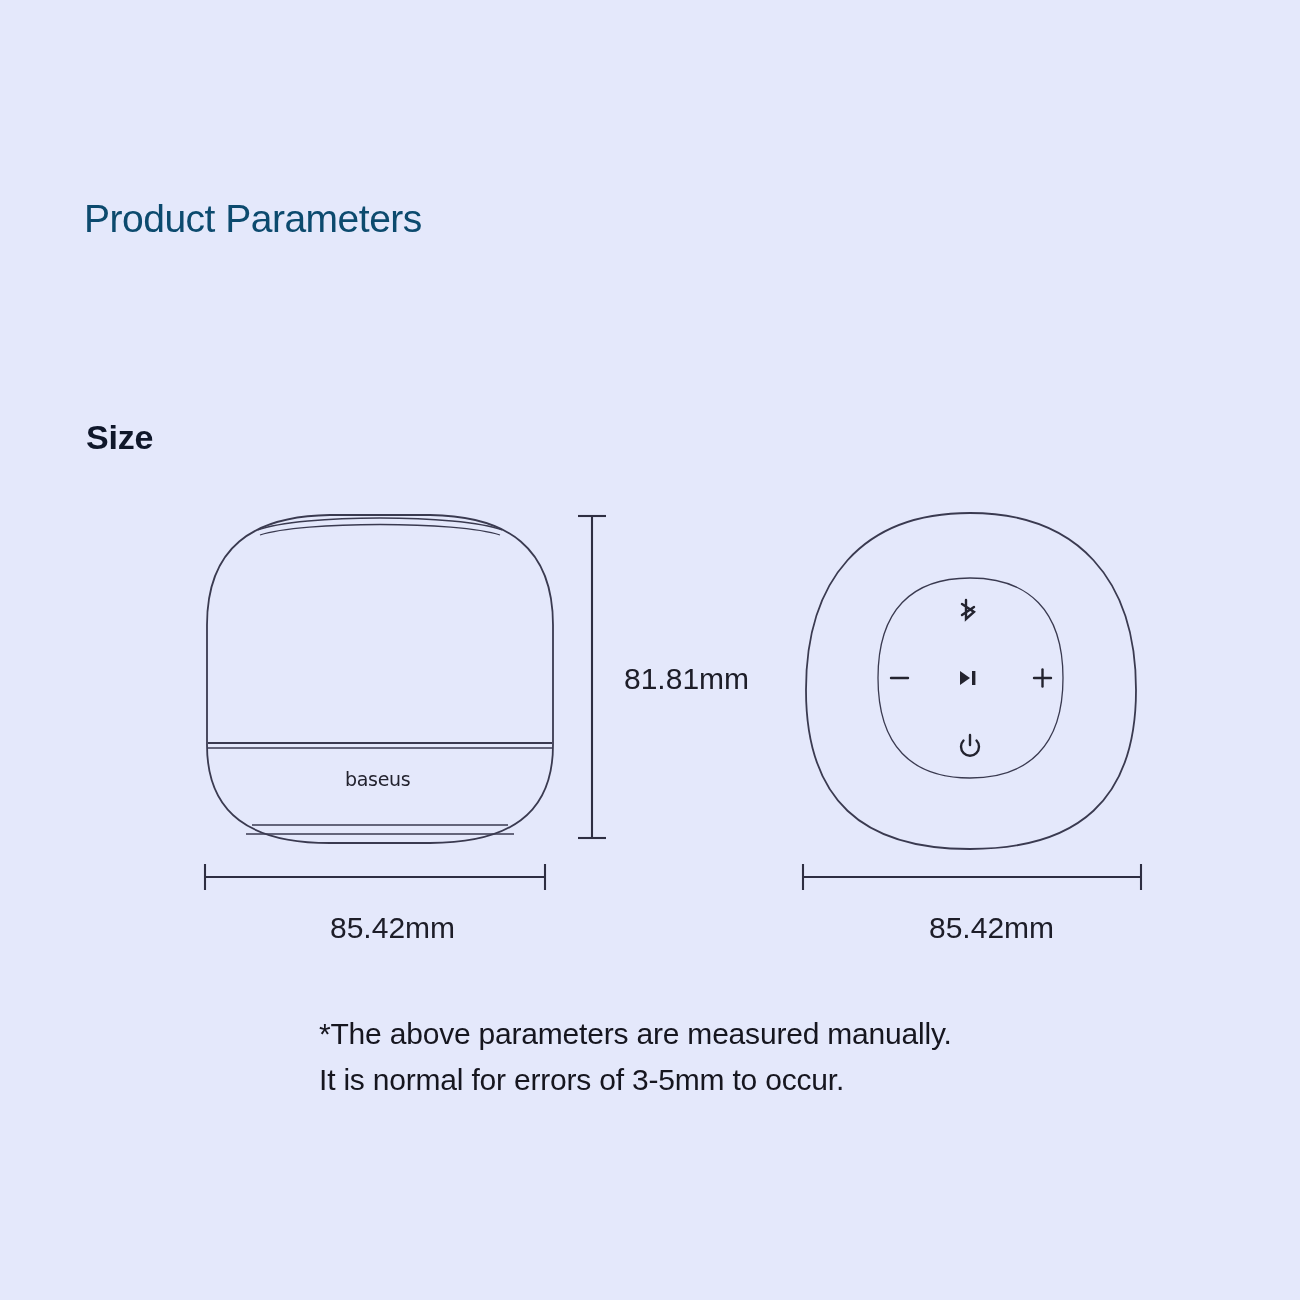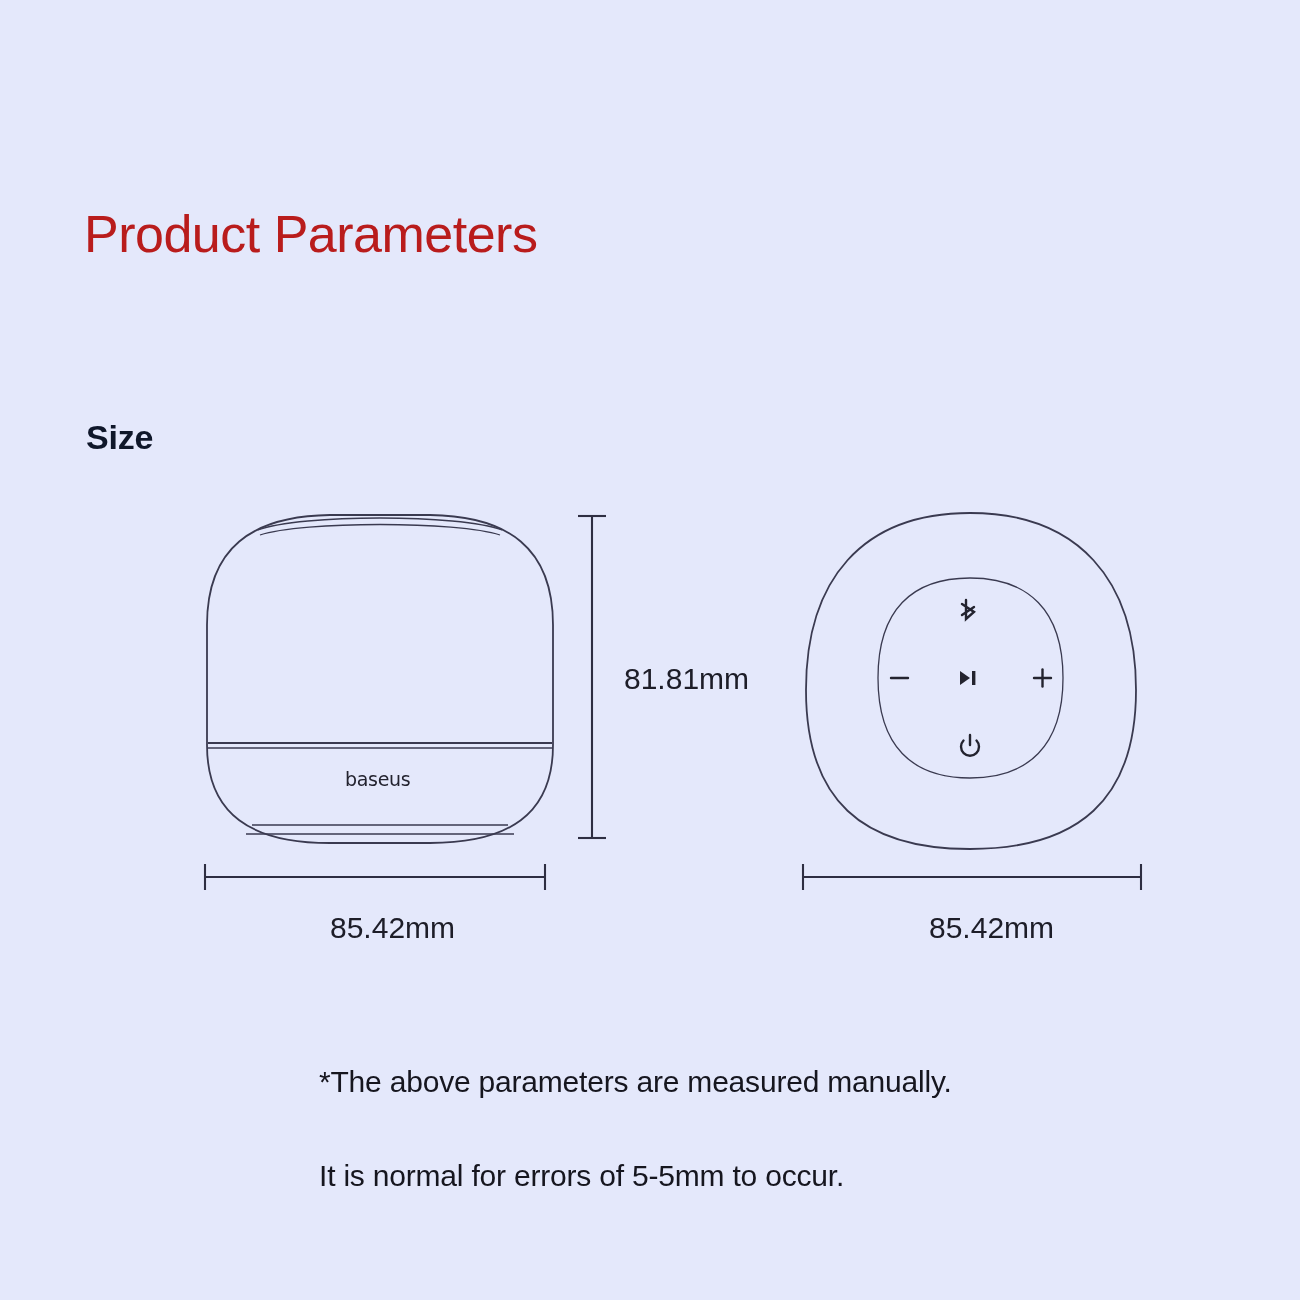--- a/index.html
+++ b/index.html
@@ -20,24 +20,24 @@
   .page {
     position: absolute;
     inset: 0;
   }
 
   
   .page-title {
     position: absolute;
     left: 84px;
     top: 173px;
-    font-size: 52px;
+    font-size: 39px;
     font-weight: 400;
     letter-spacing: -0.5px;
-    color: #b91c1c;
+    color: #0c4a6e;
     line-height: 1;
     white-space: nowrap;
   }
 
   .section-title {
     position: absolute;
     left: 86px;
     top: 392px;
     font-size: 34px;
     font-weight: 700;
@@ -98,21 +98,20 @@
     position: absolute;
     left: 319px;
     top: 1011px;
     font-size: 30px;
     line-height: 46px;
     color: #16161f;
     letter-spacing: -0.2px;
   }
   .footnote div {
     white-space: nowrap;
-    margin-top: 48px;
   }
 </style>
 </head>
 <body>
 
 <div class="page">
 
   <h1 class="page-title">Product Parameters</h1>
 
   <h2 class="section-title">Size</h2>
@@ -212,16 +211,16 @@
   <div class="brand-logo">baseus</div>
 
   <div class="dim-label dim-height-left">81.81mm</div>
 
   <div class="dim-label dim-width-left">85.42mm</div>
 
   <div class="dim-label dim-width-right">85.42mm</div>
 
   <div class="footnote">
     <div>*The above parameters are measured manually.</div>
-    <div>It is normal for errors of 5-5mm to occur.</div>
+    <div>It is normal for errors of 3-5mm to occur.</div>
   </div>
 
 </div>
 
 </body></html>

